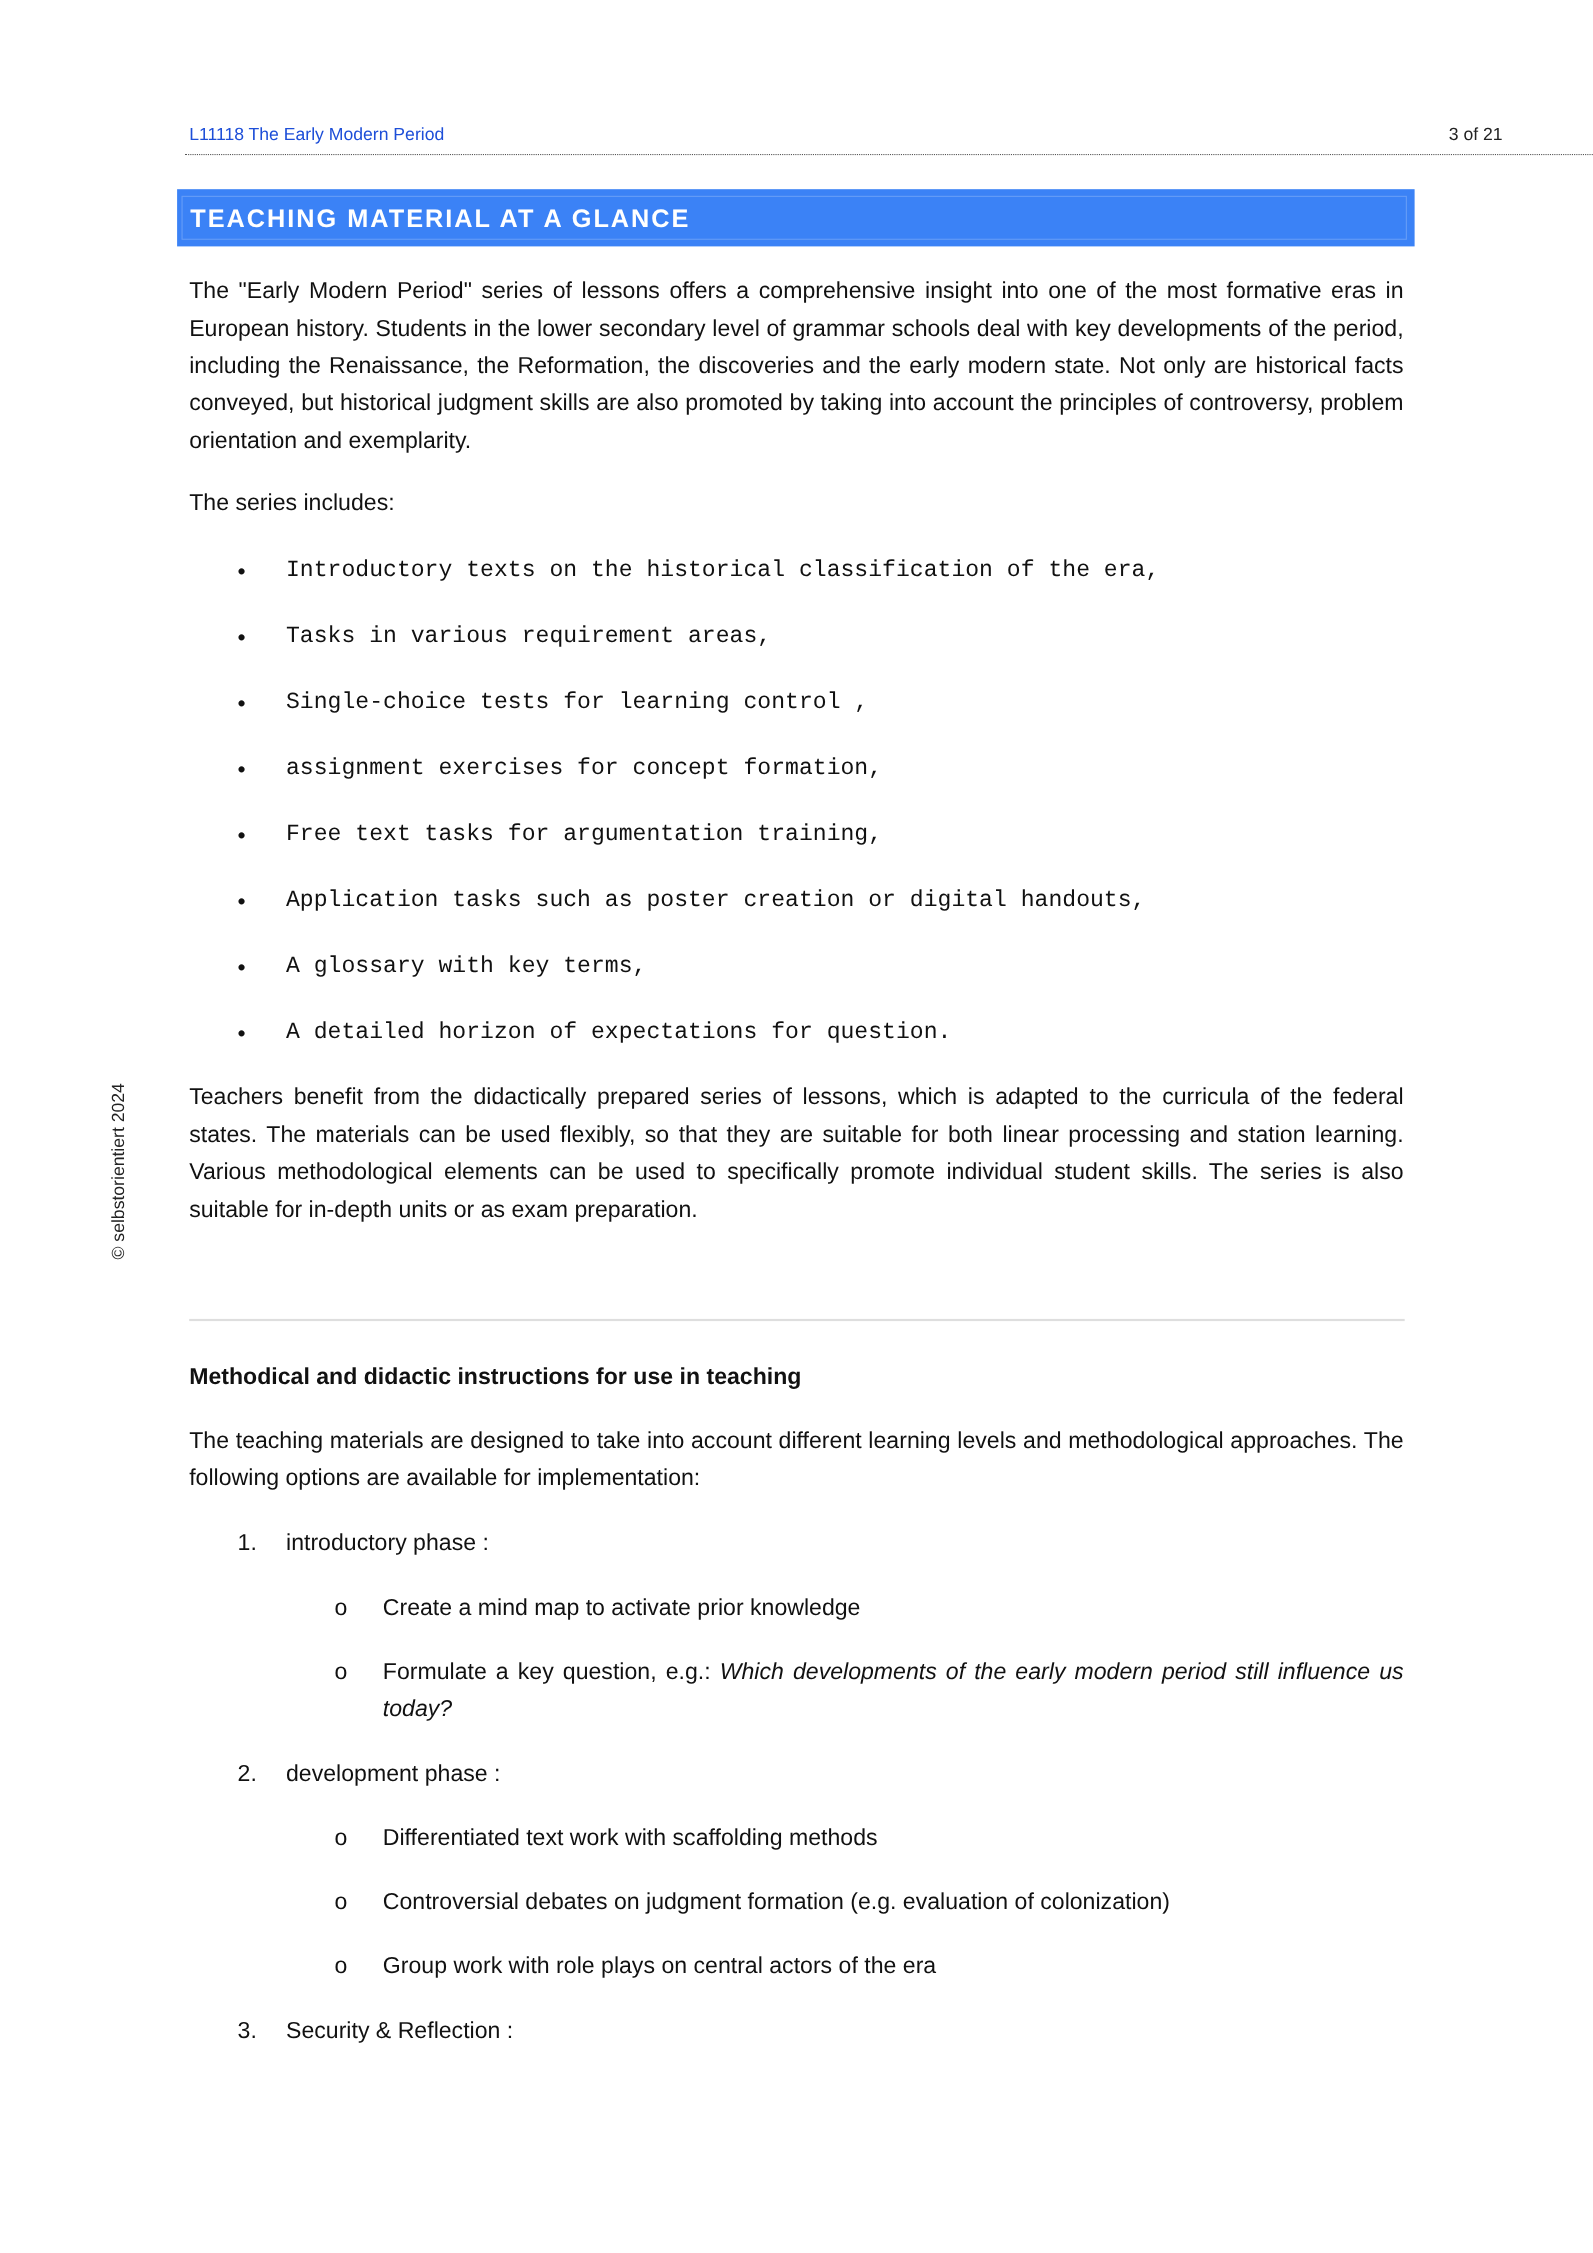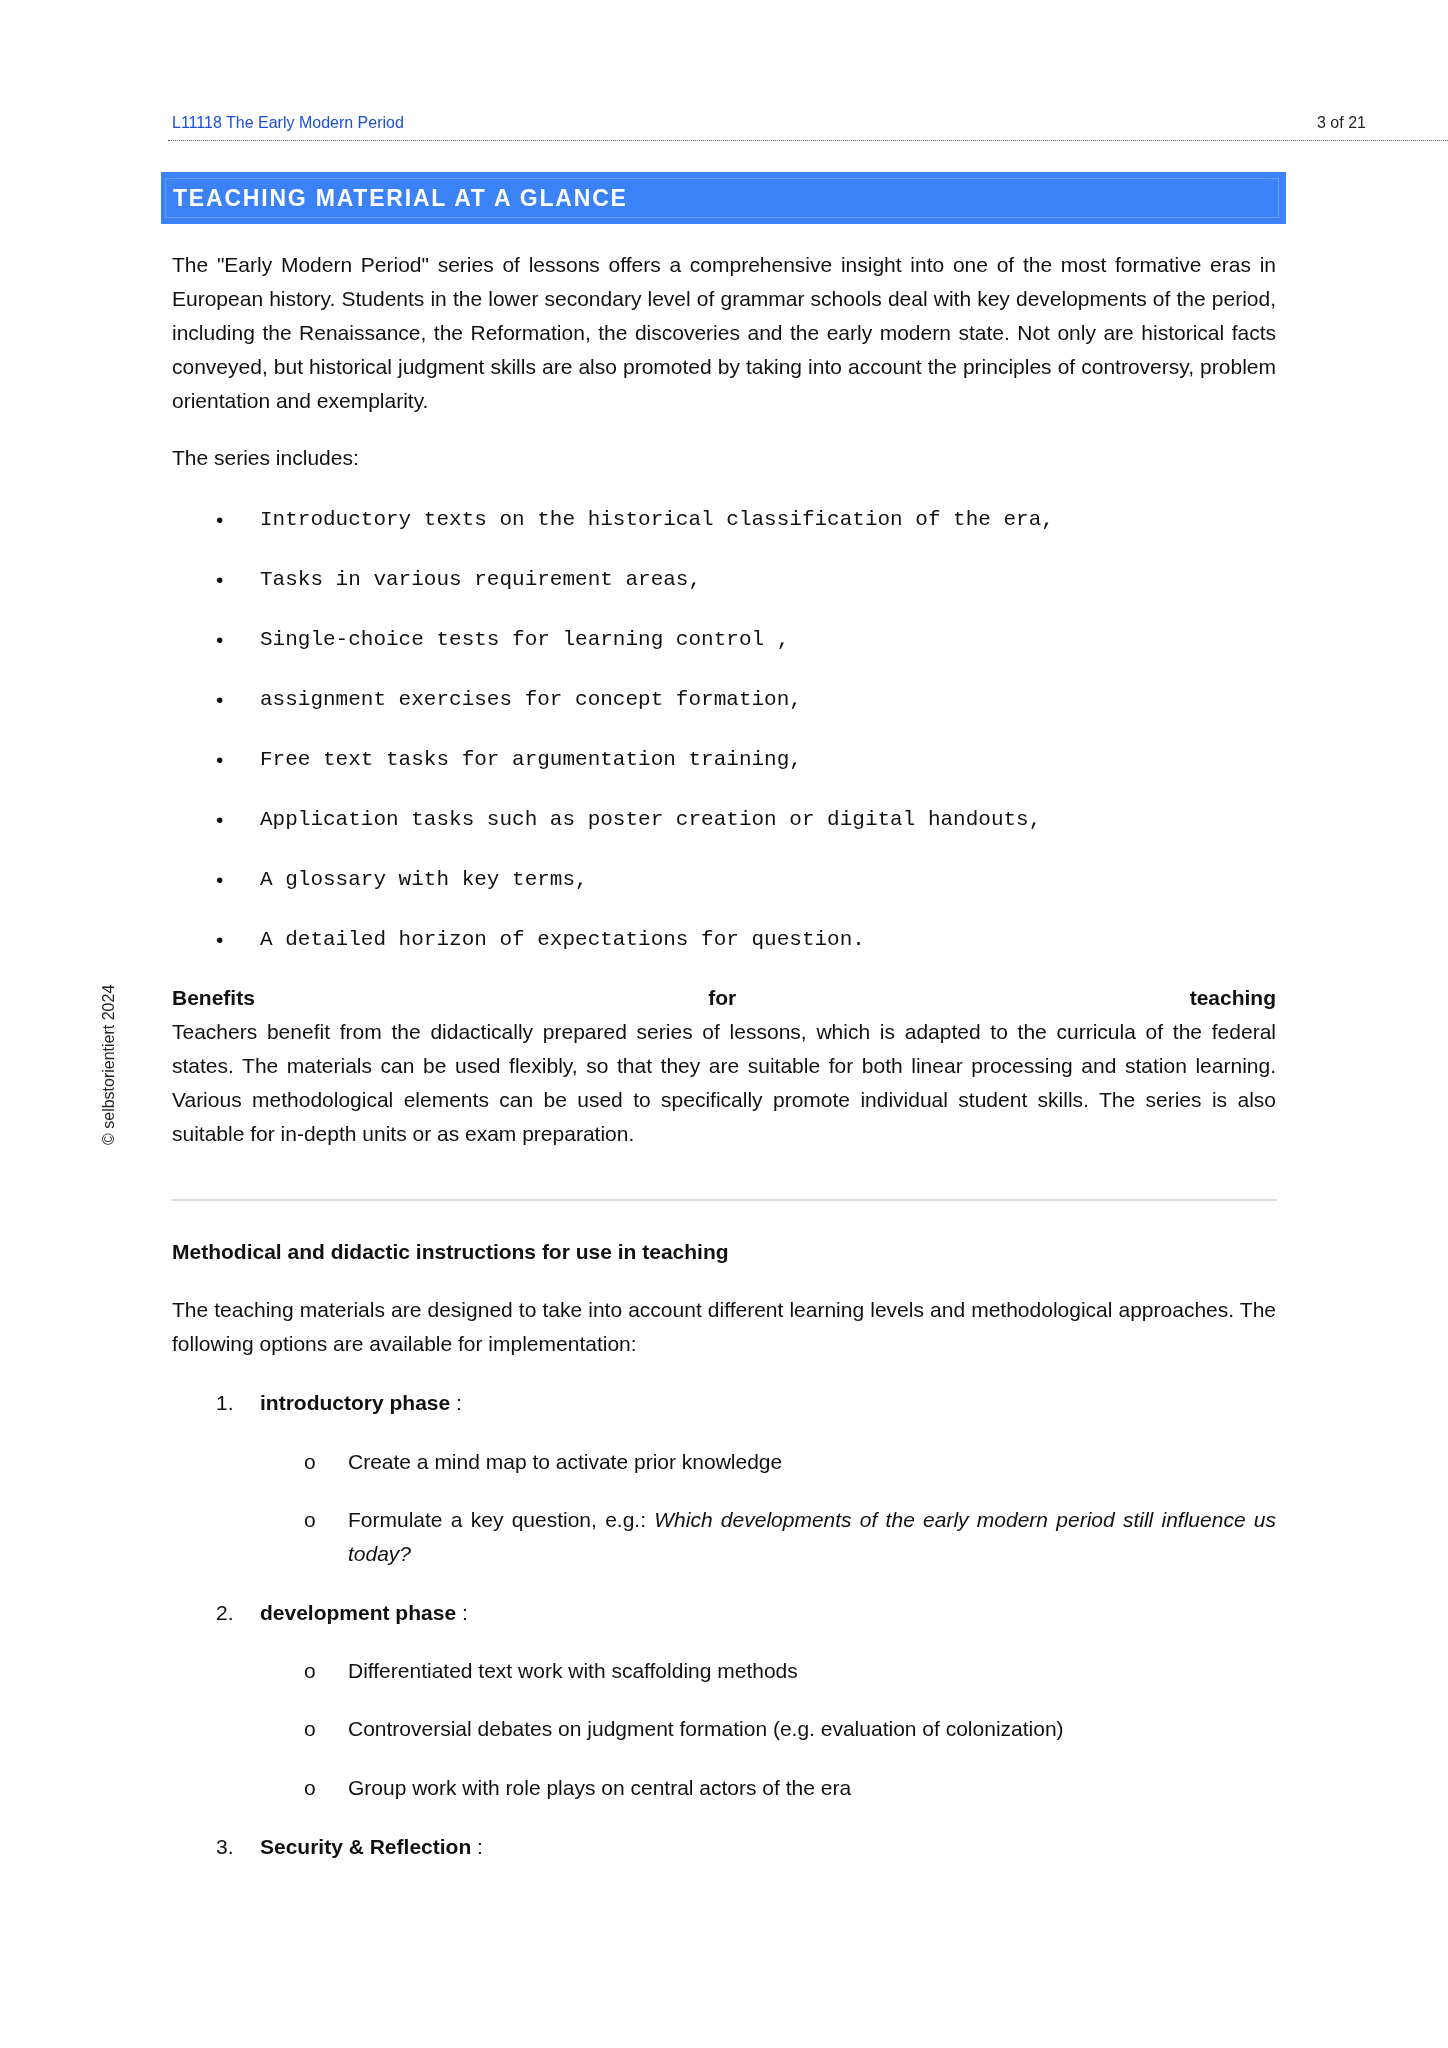--- a/index.html
+++ b/index.html
@@ -20,21 +20,21 @@
   .bullet-row { position: absolute; left: 0; font-size: 21px; line-height: 34px; }
   .bullet-row .dot { position: absolute; left: 44px; top: 0; }
   .bullet-row .txt { position: absolute; left: 88px; top: 0; white-space: nowrap; font-family: Liberation Mono, monospace; }
   .benefits-head { display: flex; justify-content: space-between; font-weight: bold;
                    font-size: 21px; line-height: 34px; }
   .hr { position: absolute; left: 172px; top: 1199px; width: 1105px; height: 2px; background: #dedede; }
   .h-method { font-weight: bold; font-size: 21px; line-height: 34px; }
   .num-row { position: absolute; left: 44px; font-size: 21px; line-height: 34px; white-space: nowrap; }
   .num-row .num { position: absolute; left: 0; }
   .num-row .lbl { position: absolute; left: 44px; }
-  .num-row b { font-weight: bold; text-align: right; }
+  .num-row b { font-weight: normal; text-align: right; }
   .sub-row { position: absolute; left: 132px; width: 972px; font-size: 21px; line-height: 34px; }
   .sub-row .circ { position: absolute; left: 0; top: 0; }
   .sub-row .txt { position: absolute; left: 44px; right: 0; top: 0; text-align: justify; }
   .sub-row .txt i { font-style: italic; }
   .vertical { position: absolute; left: 100px; top: 1145px; transform-origin: left top;
               transform: rotate(-90deg); font-size: 16px; white-space: nowrap; color: #222; }
 </style>
 </head>
 <body>
 
@@ -87,25 +87,20 @@
       <span class="dot">•</span>
       <span class="txt">A glossary with key terms,</span>
     </div>
   <div class="bullet-row" style="top:923px;">
       <span class="dot">•</span>
       <span class="txt">A detailed horizon of expectations for question.</span>
     </div>
 </div>
 
 <div class="content" style="top:981px;">
-  <div class="benefits-head">
-    <span>Benefits</span>
-    <span>for</span>
-    <span>teaching</span>
-  </div>
   <p class="body">Teachers benefit from the didactically prepared series of lessons, which is adapted to the curricula of the federal states. The materials can be used flexibly, so that they are suitable for both linear processing and station learning. Various methodological elements can be used to specifically promote individual student skills. The series is also suitable for in-depth units or as exam preparation.</p>
 </div>
 
 <div class="hr"></div>
 
 <div class="content" style="top:1235px;">
   <div class="h-method">Methodical and didactic instructions for use in teaching</div>
 </div>
 <div class="content" style="top:1293px;">
   <p class="body">The teaching materials are designed to take into account different learning levels and methodological approaches. The following options are available for implementation:</p>

